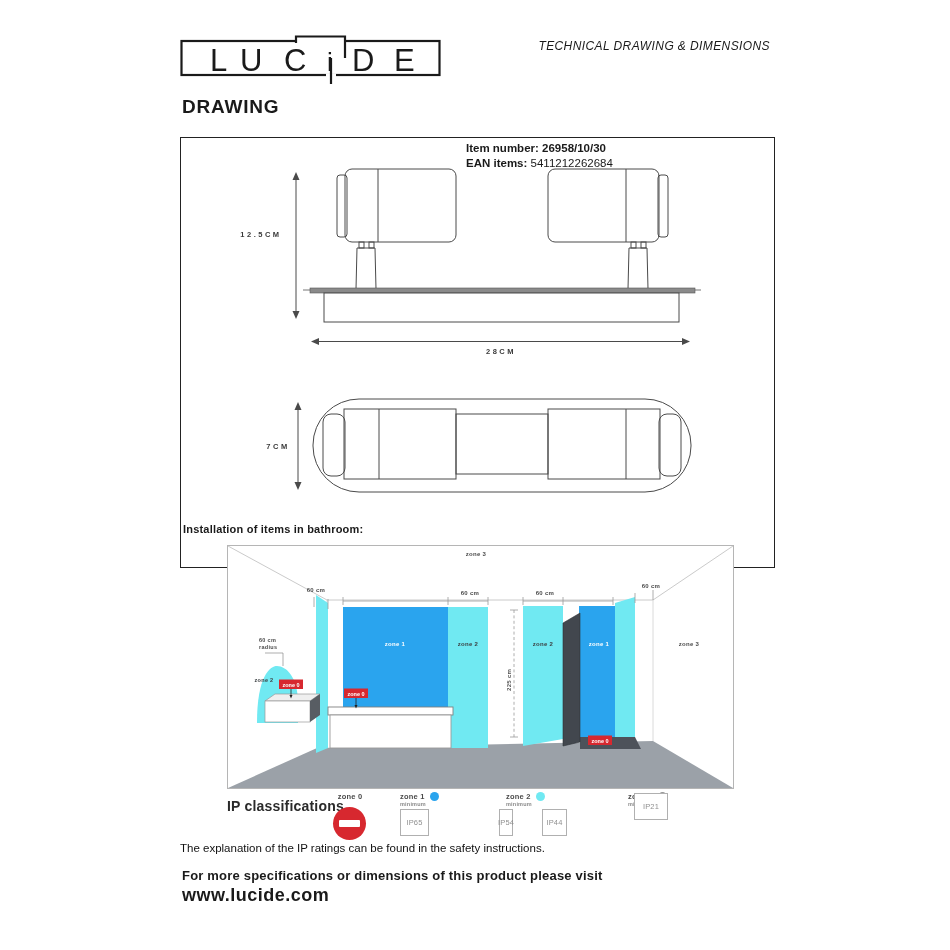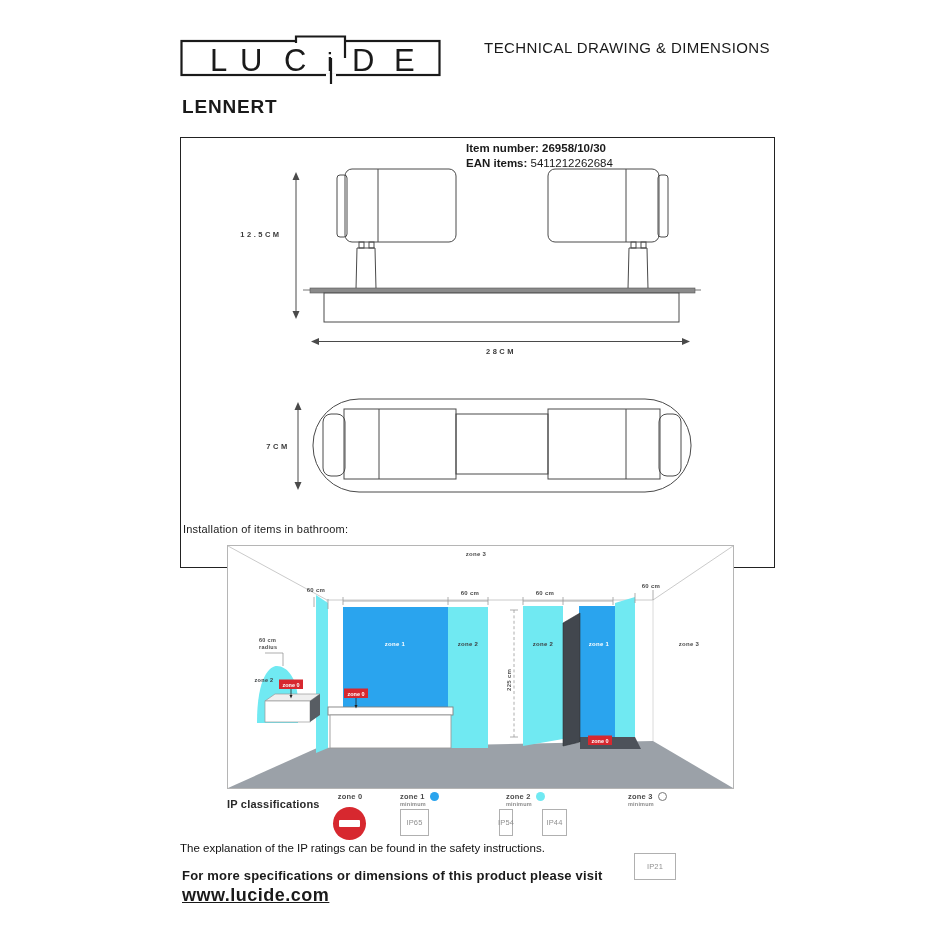--- a/index.html
+++ b/index.html
@@ -1,42 +1,42 @@
 <!DOCTYPE html>
 <html><head>
 <meta charset="utf-8">
 <style>
   html,body{margin:0;padding:0;background:#ffffff;}
   .page{position:relative;width:950px;height:950px;background:#fff;overflow:hidden;
         font-family:"Liberation Sans", sans-serif;color:#1a1a1a;}
   .abs{position:absolute;}
   
-  .doc-type{top:39px;right:180px;font-size:15px;letter-spacing:.4px;color:#1a1a1a;}
+  .doc-type{top:39px;right:180px;font-size:12px;letter-spacing:.4px;color:#1a1a1a;font-style:italic;}
   .product-name{top:96px;left:182px;font-size:19px;font-weight:bold;letter-spacing:.8px;}
   .codes{top:95px;left:466px;font-size:11.5px;line-height:15px;margin-top:46px;}
   .codes b{font-weight:bold;}
   
   .draw-box{top:137px;left:180px;width:595px;height:431px;border:1.5px solid #222;box-sizing:border-box;}
   
-  .bath-title{top:523px;left:183px;font-size:11px;font-weight:normal;letter-spacing:.2px;}
+  .bath-title{top:523px;left:183px;font-size:11px;font-weight:bold;letter-spacing:.2px;}
   .bath-svg{top:545px;left:227px;}
   
-  .ip-title{top:798px;left:227px;font-size:11px;font-weight:bold;color:#2a2a2a;letter-spacing:.2px;}
+  .ip-title{top:798px;left:227px;font-size:14px;font-weight:bold;color:#2a2a2a;letter-spacing:.2px;}
   .lg-label{font-size:7.5px;font-weight:bold;color:#4a4a4a;letter-spacing:.2px;display:flex;align-items:center;gap:5px;}
   .lg-min{font-size:5.5px;color:#8a8a8a;font-weight:bold;letter-spacing:.2px;}
   .dot{width:9px;height:9px;border-radius:50%;display:inline-block;}
   .ring{width:9px;height:9px;border-radius:50%;display:inline-block;border:1px solid #777;background:#fff;box-sizing:border-box;}
   .noentry{top:807px;left:333px;width:33px;height:33px;border-radius:50%;display:flex;align-items:center;justify-content:center;}
   .noentry .bar{width:21px;height:7.5px;background:#fff;border-radius:1px;}
   .ip-box{border:1px solid #b0b0b0;width:29px;height:27px;display:flex;align-items:center;justify-content:center;
           font-size:7.5px;color:#909090;letter-spacing:.2px;box-sizing:border-box;background:#fff;}
   .note{top:842px;left:180px;width:580px;text-align:left;font-size:11.5px;color:#111;}
   
   .foot1{top:868px;left:182px;font-size:13px;font-weight:bold;letter-spacing:.2px;text-align:center;}
-  .foot2{top:885px;left:182px;font-size:18px;font-weight:bold;letter-spacing:.5px;text-decoration:underline;}
+  .foot2{top:885px;left:182px;font-size:18px;font-weight:bold;letter-spacing:.5px;}
   svg text{font-family:"Liberation Sans", sans-serif;}
 </style>
 </head>
 <body>
 
 <div class="page">
 
   <svg class="abs" style="top:28px;left:180px;" width="262" height="60" viewBox="0 0 262 60">
     <rect x="1.5" y="13" width="258" height="34" fill="none" stroke="#1a1a1a" stroke-width="2.2"></rect>
     <rect x="115" y="11" width="51" height="4.5" fill="#ffffff"></rect>
@@ -48,21 +48,21 @@
       <text x="60" y="43">U</text>
       <text x="104" y="43">C</text>
       <text x="147" y="43" font-size="26">i</text>
       <text x="172" y="43">D</text>
       <text x="214" y="43">E</text>
     </g>
   </svg>
 
   <div class="abs doc-type">TECHNICAL DRAWING &amp; DIMENSIONS</div>
 
-  <div class="abs product-name">LENNERT</div>
+  <div class="abs product-name">DRAWING</div>
 
   <div class="abs codes">
     <div>
       <b>Item number:</b>
       <b>26958/10/30</b>
     </div>
     <div>
       <b>EAN items:</b>
       <span>5411212262684</span>
     </div>
@@ -254,21 +254,21 @@
   </div>
   <div class="abs ip-box" style="top:809px;left:526px;width:25px;margin-left:16px;">
     <span>IP44</span>
   </div>
 
   <div class="abs lg-label" style="top:792px;left:628px;">
     <span>zone 3</span>
     <span class="ring"></span>
   </div>
   <div class="abs lg-min" style="top:801px;left:628px;">minimum</div>
-  <div class="abs ip-box" style="top:853px;left:634px;width:42px;">
+  <div class="abs ip-box" style="top:793px;left:634px;width:34px;">
     <span>IP21</span>
   </div>
 
   <div class="abs note">The explanation of the IP ratings can be found in the safety instructions.</div>
 
   <div class="abs foot1">For more specifications or dimensions of this product please visit</div>
   <div class="abs foot2">www.lucide.com</div>
 
 </div>
 

